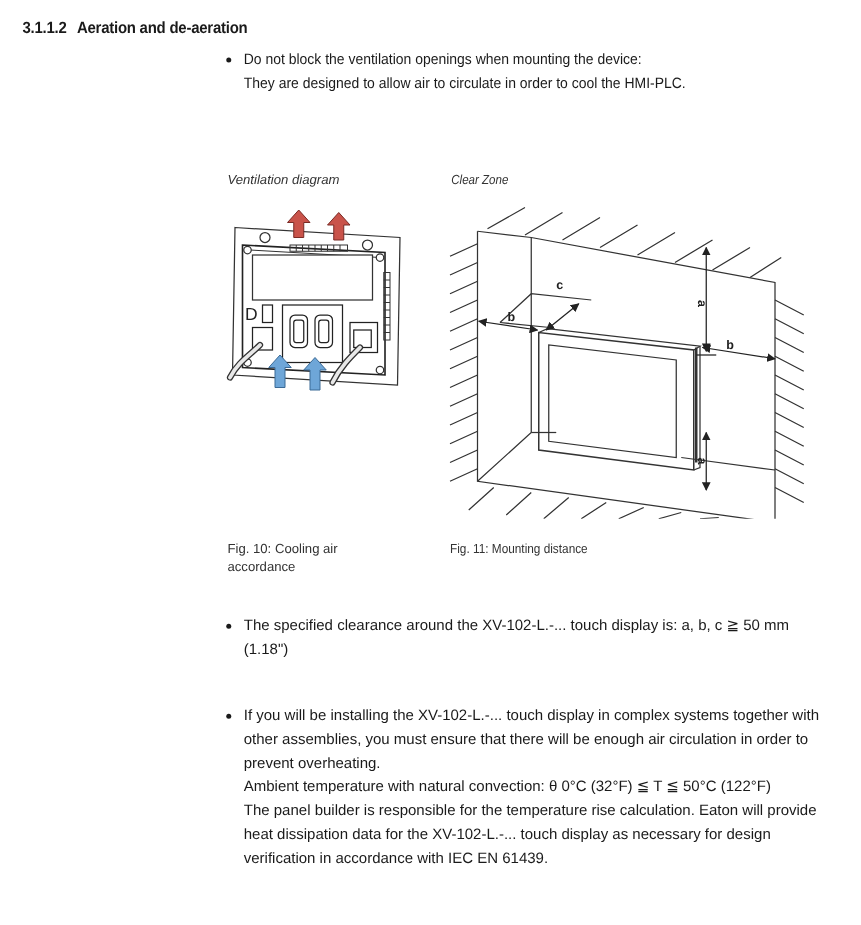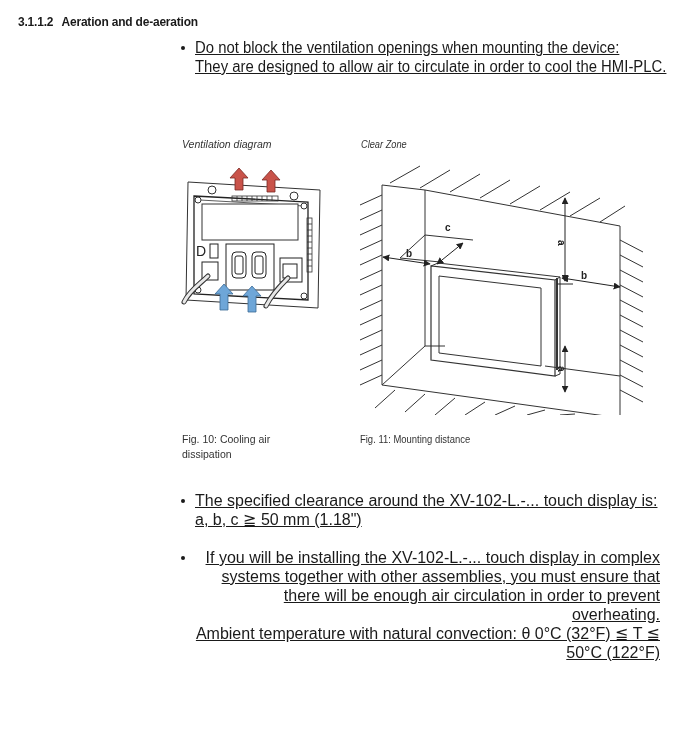--- a/index.html
+++ b/index.html
@@ -7,21 +7,21 @@
     width: 689px; height: 740px; position: relative; overflow: hidden;
     font-family: "Liberation Sans", sans-serif; color: #1a1a1a;
   }
   .heading {
     position: absolute; left: 18px; top: 14px;
     font-size: 13px; font-weight: bold; letter-spacing: -0.2px;
     transform: scaleX(0.92); transform-origin: left top;
   }
   .heading .num { margin-right: 6px; }
   ul.bullets { list-style: none; margin: 0; padding: 0; position: absolute; left: 180px; width: 480px; }
-  ul.bullets li { position: relative; padding-left: 15px; font-size: 16px; line-height: 19px; text-decoration: underline; }
+  ul.bullets li { position: relative; padding-left: 15px; font-size: 12px; line-height: 19px; }
   ul.bullets li::before {
     content: ""; position: absolute; left: 1px; top: 8px;
     width: 4px; height: 4px; border-radius: 50%; background: #1a1a1a;
   }
   .cond { transform: scaleX(0.93); transform-origin: left top; width: 520px; }
   .fig-label {
     position: absolute; font-size: 10.5px; font-style: italic; color: #333;
   }
   .caption { position: absolute; font-size: 10.5px; color: #333; line-height: 15px; }
   svg { position: absolute; }
@@ -147,25 +147,26 @@
     <text x="0" y="0" transform="translate(213,90) rotate(90)">a</text>
     <text x="0" y="0" transform="translate(213,216) rotate(90)">a</text>
     <text x="61" y="107">b</text>
     <text x="236" y="129">b</text>
     <text x="100" y="81">c</text>
   </g>
 </svg>
 
 <div class="caption" style="left:182px; top:432px;">
   <div>Fig. 10: Cooling air</div>
-  <div>dissipation</div>
+  <div>accordance</div>
 </div>
 <div class="caption" style="left:360px; top:432px; transform:scaleX(0.9); transform-origin:left top;">Fig. 11:  Mounting distance</div>
 
 <ul class="bullets" style="top:491px;">
   <li>
     <div>The specified clearance around the XV-102-L.-... touch display is: a, b, c ≧ 50 mm (1.18")</div>
   </li>
-  <li style="margin-top:19px;text-align:right;">
+  <li style="margin-top:34px;">
     <div>If you will be installing the XV-102-L.-... touch display in complex systems together with other assemblies, you must ensure that there will be enough air circulation in order to prevent overheating.</div>
     <div>Ambient temperature with natural convection: θ 0°C (32°F) ≦ T ≦ 50°C (122°F)</div>
+    <div>The panel builder is responsible for the temperature rise calculation. Eaton will provide heat dissipation data for the XV-102-L.-... touch display as necessary for design verification in accordance with IEC EN 61439.</div>
   </li>
 </ul>
 
 </body></html>

